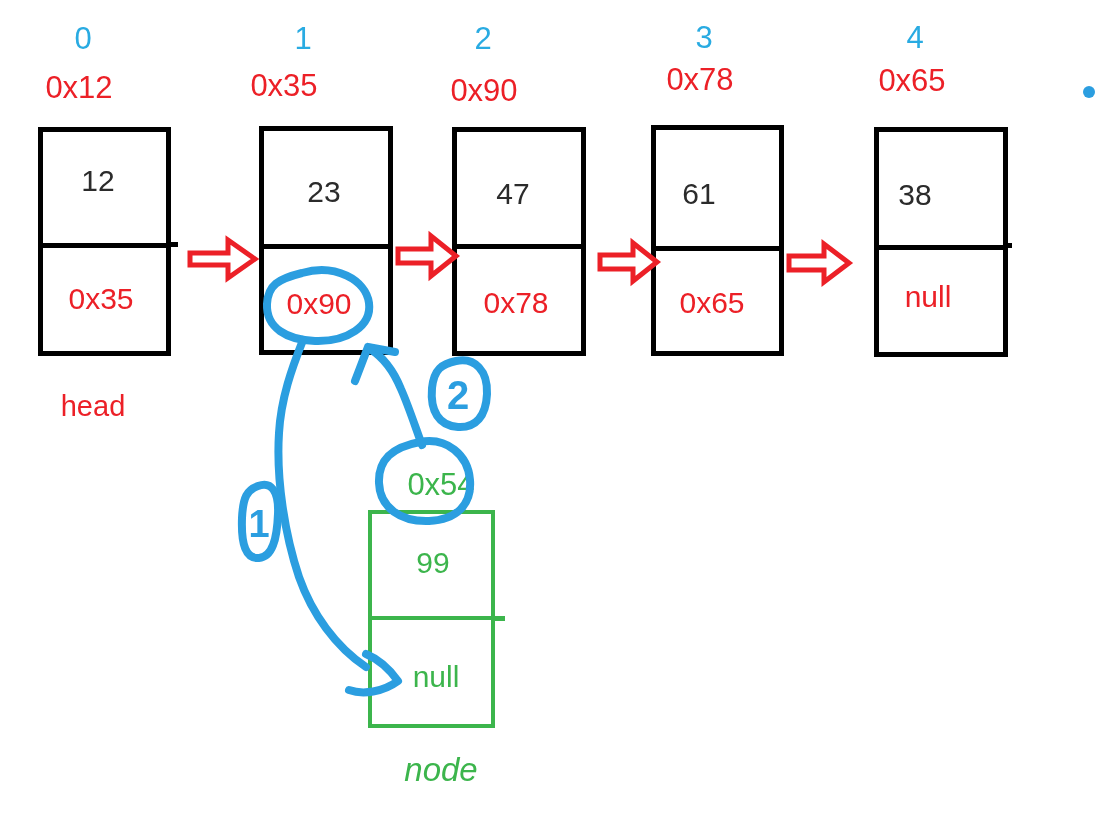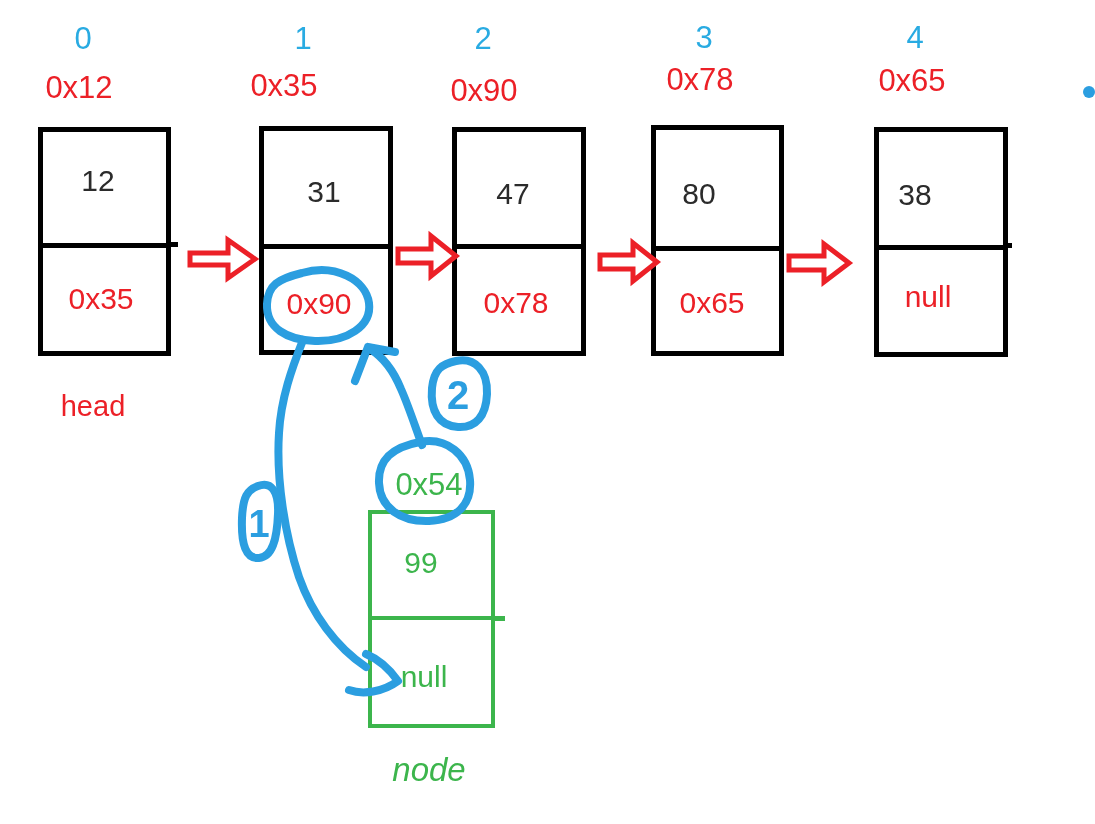--- a/index.html
+++ b/index.html
@@ -6,21 +6,21 @@
   .stage{
     position:relative;width:1095px;height:824px;background:#fff;
     font-family:"Liberation Sans",sans-serif;overflow:hidden;
   }
   .t{position:absolute;transform:translate(-50%,-50%);white-space:nowrap;line-height:1;}
   .idx{color:var(--blue);font-size:31px;}
   .addr{color:var(--red);font-size:31px;text-align:center;}
   .val{color:#2b2b2b;font-size:30px;}
   .ptr{color:var(--red);font-size:30px;}
   .biglbl{color:var(--red);font-size:29px;}
-  .gtxt{color:var(--green);}
+  .gtxt{color:var(--green);margin-left:12px;}
   .gbig{font-size:33px;}
   .nodebox{position:absolute;border:5px solid #000;box-sizing:border-box;background:transparent;}
   .nodebox .divider{position:absolute;left:-1px;right:-1px;height:5px;background:#000;}
   .greenbox{position:absolute;border:4px solid var(--green);box-sizing:border-box;}
   .greenbox .gdivider{position:absolute;left:0;right:0;top:102px;height:4px;background:var(--green);}
   .layer{position:absolute;left:0;top:0;z-index:5;pointer-events:none;}
   .ink{stroke:var(--ink);stroke-width:8;fill:none;stroke-linecap:round;stroke-linejoin:round;}
   .redarrow{stroke:var(--red);stroke-width:5;fill:#ffffff;stroke-linejoin:miter;}
   .inktext{fill:var(--ink);font-family:"Liberation Sans",sans-serif;font-weight:bold;}
 </style>
@@ -51,23 +51,23 @@
   <span class="t idx" style="left:704px;top:37px;">3</span>
   <span class="t idx" style="left:915px;top:37px;">4</span>
 
   <span class="t addr" style="left:79px;top:87px;">0x12</span>
   <span class="t addr" style="left:284px;top:85px;">0x35</span>
   <span class="t addr" style="left:484px;top:90px;">0x90</span>
   <span class="t addr" style="left:700px;top:79px;">0x78</span>
   <span class="t addr" style="left:912px;top:80px;">0x65</span>
 
   <span class="t val" style="left:98px;top:181px;">12</span>
-  <span class="t val" style="left:324px;top:192px;">31</span>
+  <span class="t val" style="left:324px;top:192px;">23</span>
   <span class="t val" style="left:513px;top:194px;">47</span>
-  <span class="t val" style="left:699px;top:194px;">80</span>
+  <span class="t val" style="left:699px;top:194px;">61</span>
   <span class="t val" style="left:915px;top:195px;">38</span>
 
   <span class="t ptr" style="left:101px;top:299px;">0x35</span>
   <span class="t ptr" style="left:319px;top:304px;">0x90</span>
   <span class="t ptr" style="left:516px;top:303px;">0x78</span>
   <span class="t ptr" style="left:712px;top:303px;">0x65</span>
   <span class="t ptr" style="left:928px;top:297px;">null</span>
 
   <span class="t biglbl" style="left:93px;top:406px;">head</span>
 

